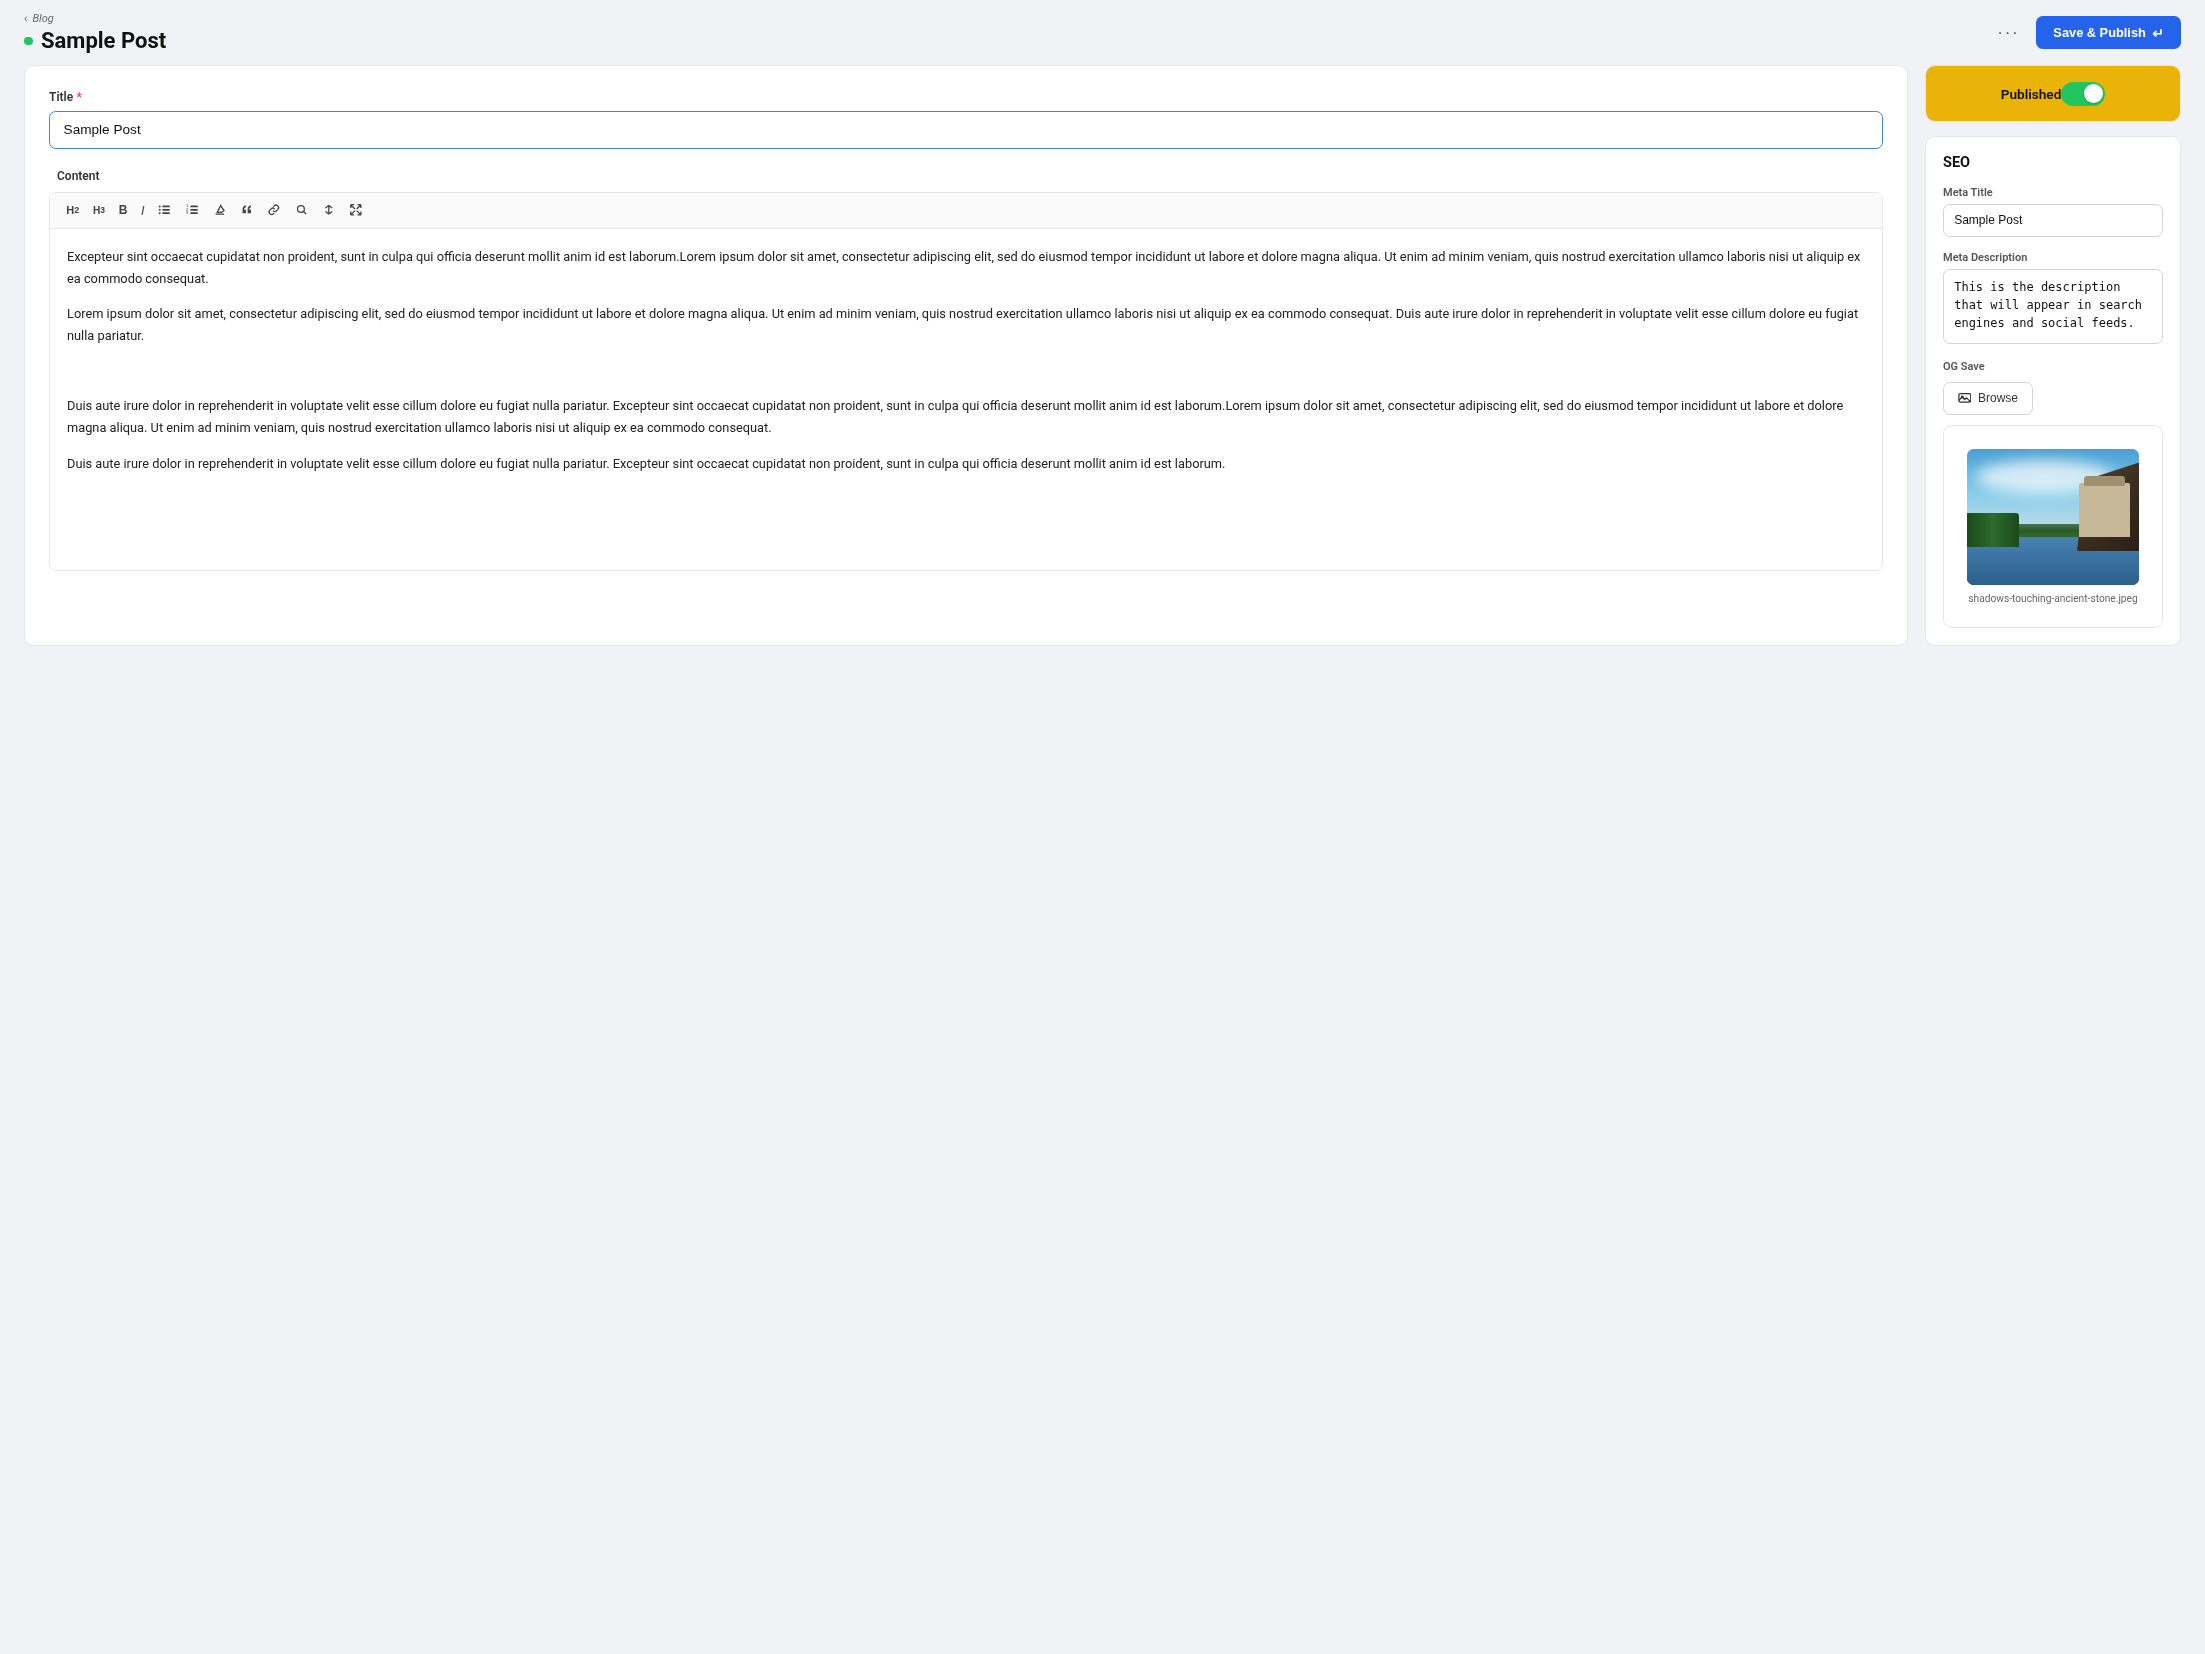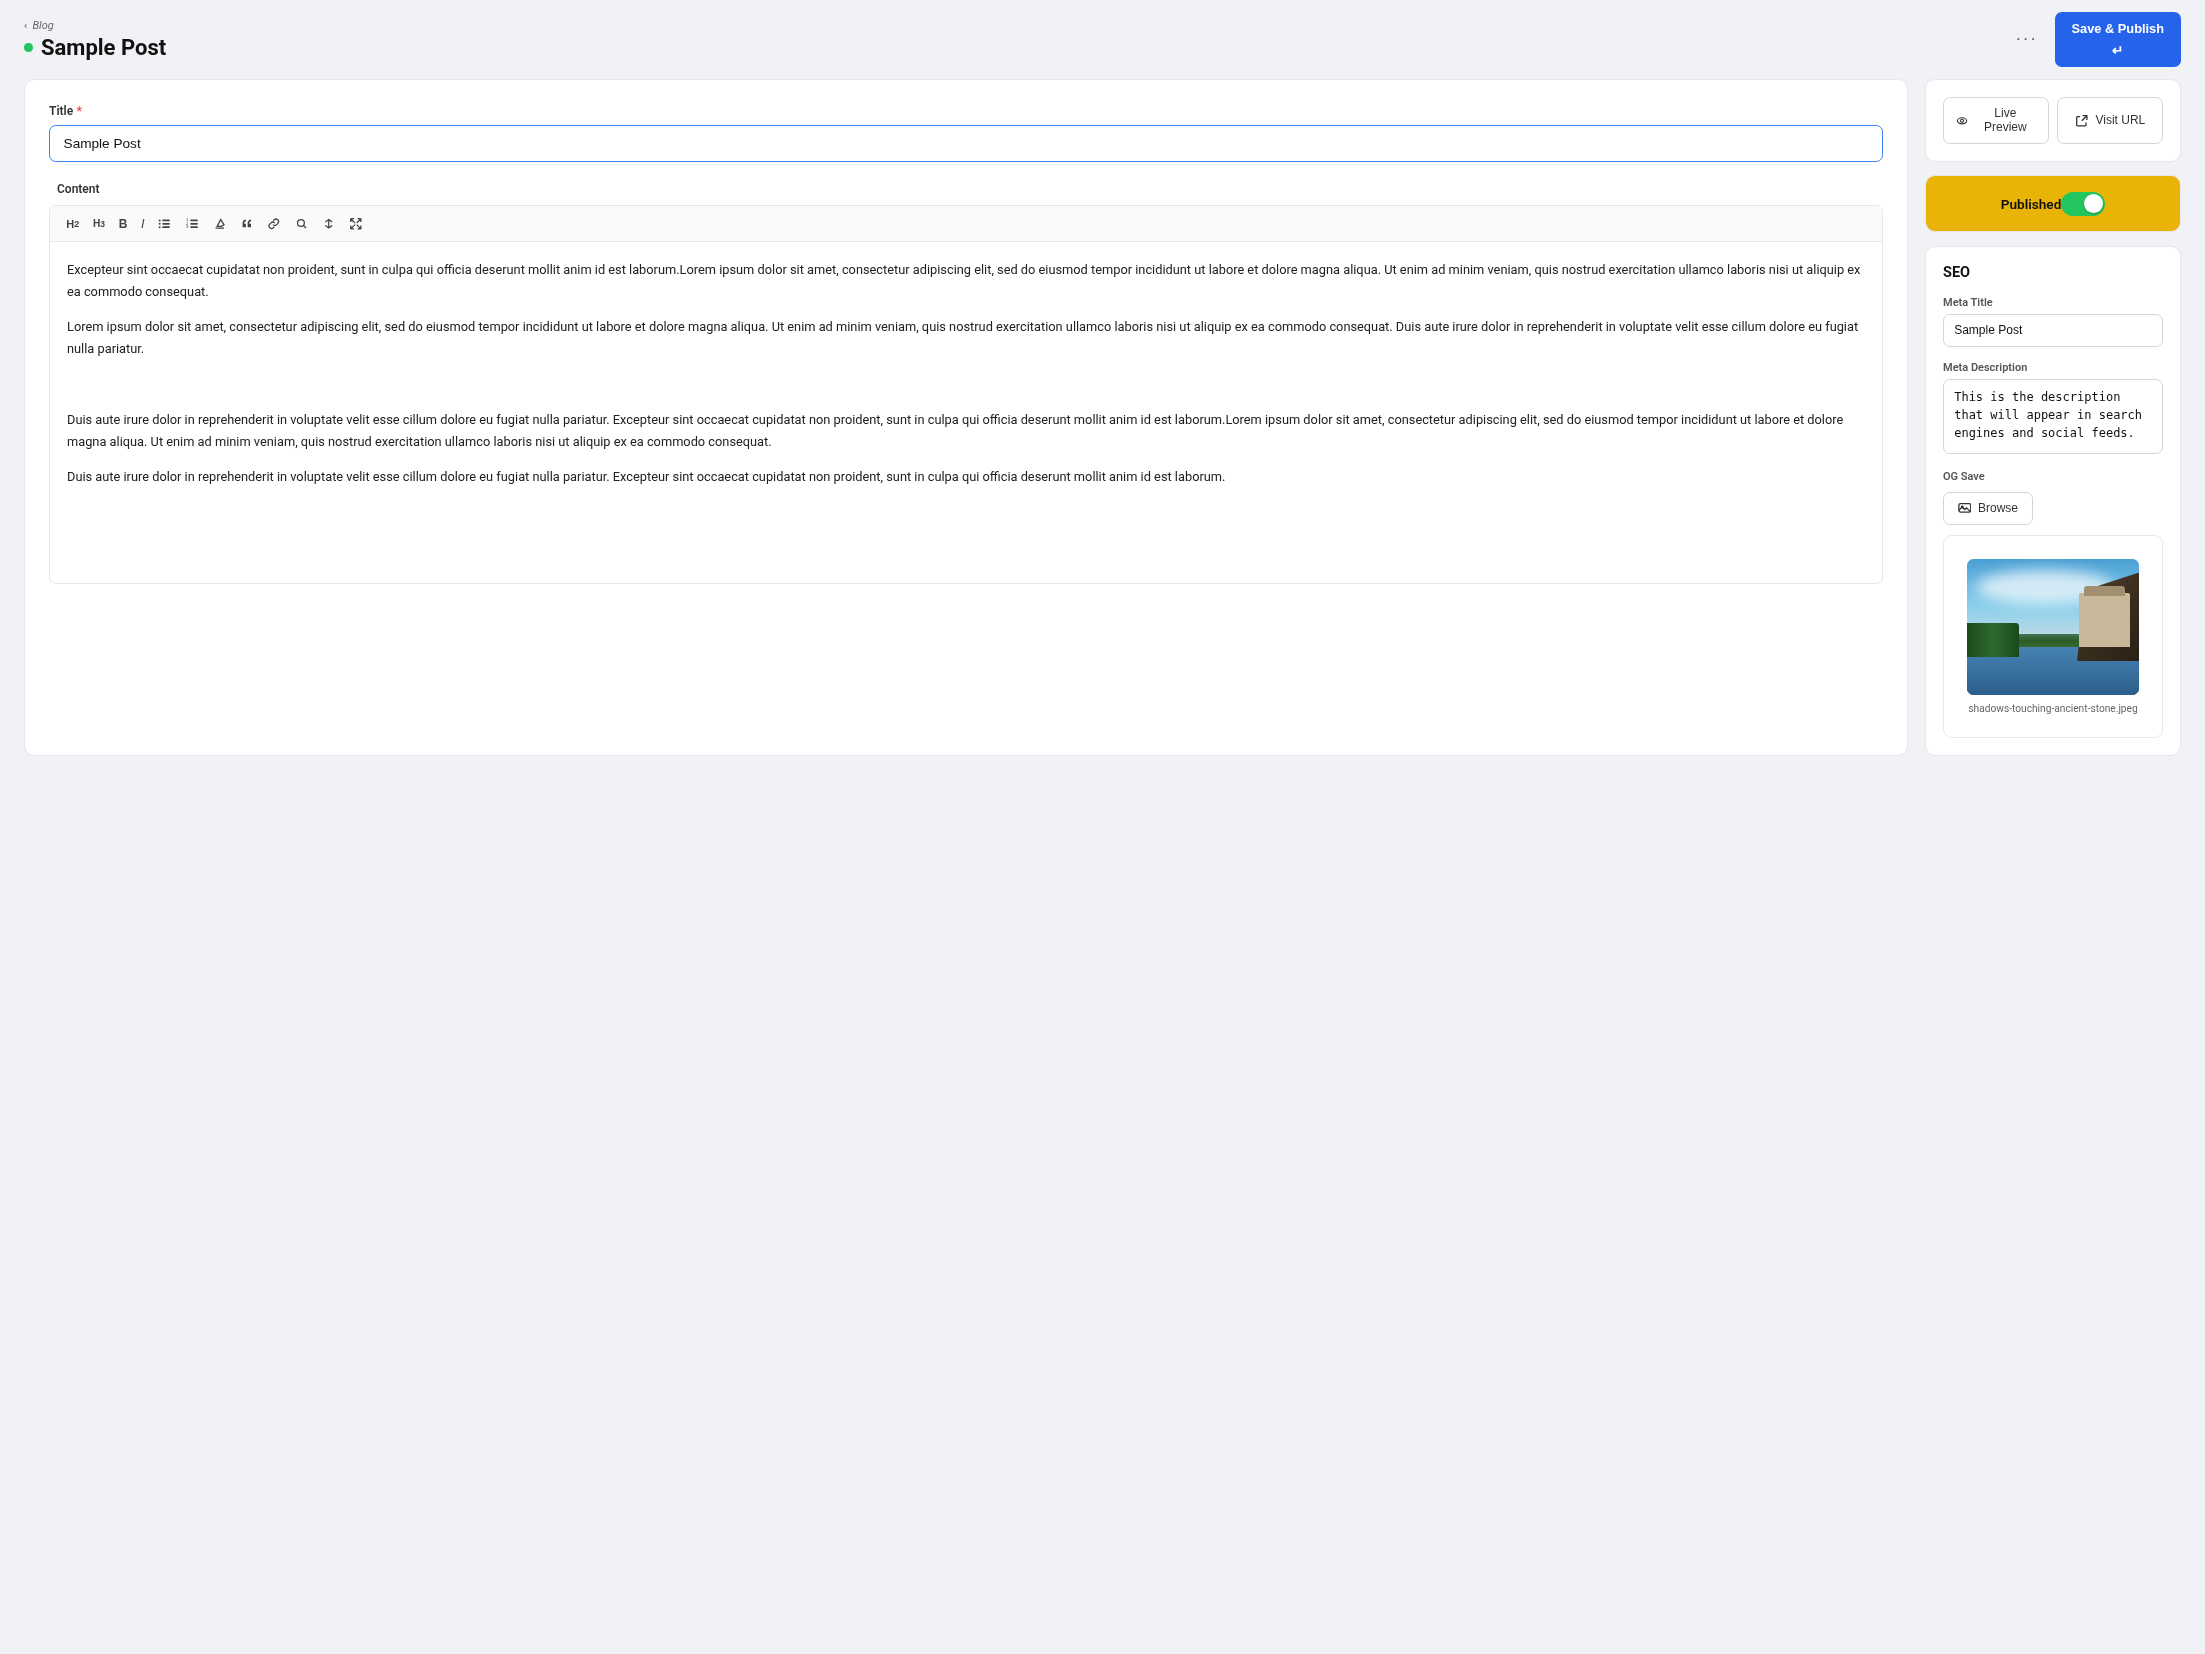--- a/index.html
+++ b/index.html
@@ -63,21 +63,20 @@
       align-items: center;
       gap: 6.8px;
       background: #2563eb;
       color: white;
       border: none;
       border-radius: 6.8px;
       padding: 8.5px 17px;
       font-size: 12.8px;
       font-weight: 600;
       cursor: pointer;
-      flex-direction: column;
     }
     .save-publish-btn .enter-icon {
       font-size: 13.6px;
     }
 
     
     .main-layout {
       display: flex;
       gap: 17px;
       padding: 0 24px 24px 24px;
@@ -503,39 +502,20 @@
           <p>Duis aute irure dolor in reprehenderit in voluptate velit esse cillum dolore eu fugiat nulla pariatur. Excepteur sint occaecat cupidatat non proident, sunt in culpa qui officia deserunt mollit anim id est laborum.Lorem ipsum dolor sit amet, consectetur adipiscing elit, sed do eiusmod tempor incididunt ut labore et dolore magna aliqua. Ut enim ad minim veniam, quis nostrud exercitation ullamco laboris nisi ut aliquip ex ea commodo consequat.</p>
           <p>Duis aute irure dolor in reprehenderit in voluptate velit esse cillum dolore eu fugiat nulla pariatur. Excepteur sint occaecat cupidatat non proident, sunt in culpa qui officia deserunt mollit anim id est laborum.</p>
         </div>
       </div>
     </div>
 
   </div>
 
   <div class="right-panel">
 
-    <div class="right-card">
-      <div class="preview-actions">
-        <button class="preview-btn">
-          <svg width="13.6" height="13.6" viewBox="0 0 16 16" fill="none" stroke="currentColor" stroke-width="1.5">
-              <ellipse cx="8" cy="8" rx="6" ry="4"></ellipse>
-              <circle cx="8" cy="8" r="2"></circle>
-            </svg>
-          <span>Live Preview</span>
-        </button>
-        <button class="visit-url-btn">
-          <svg width="13.6" height="13.6" viewBox="0 0 16 16" fill="none" stroke="currentColor" stroke-width="1.5">
-              <path d="M6 3H3a1 1 0 00-1 1v9a1 1 0 001 1h9a1 1 0 001-1v-3"></path>
-              <path d="M9 2h5v5"></path>
-              <path d="M14 2L8 8"></path>
-            </svg>
-          <span>Visit URL</span>
-        </button>
-      </div>
-    </div>
 
     <div class="published-row">
       <span class="published-label">Published</span>
       <div class="toggle-wrapper">
         <div class="toggle-track">
           <div class="toggle-thumb"></div>
         </div>
       </div>
     </div>
 

